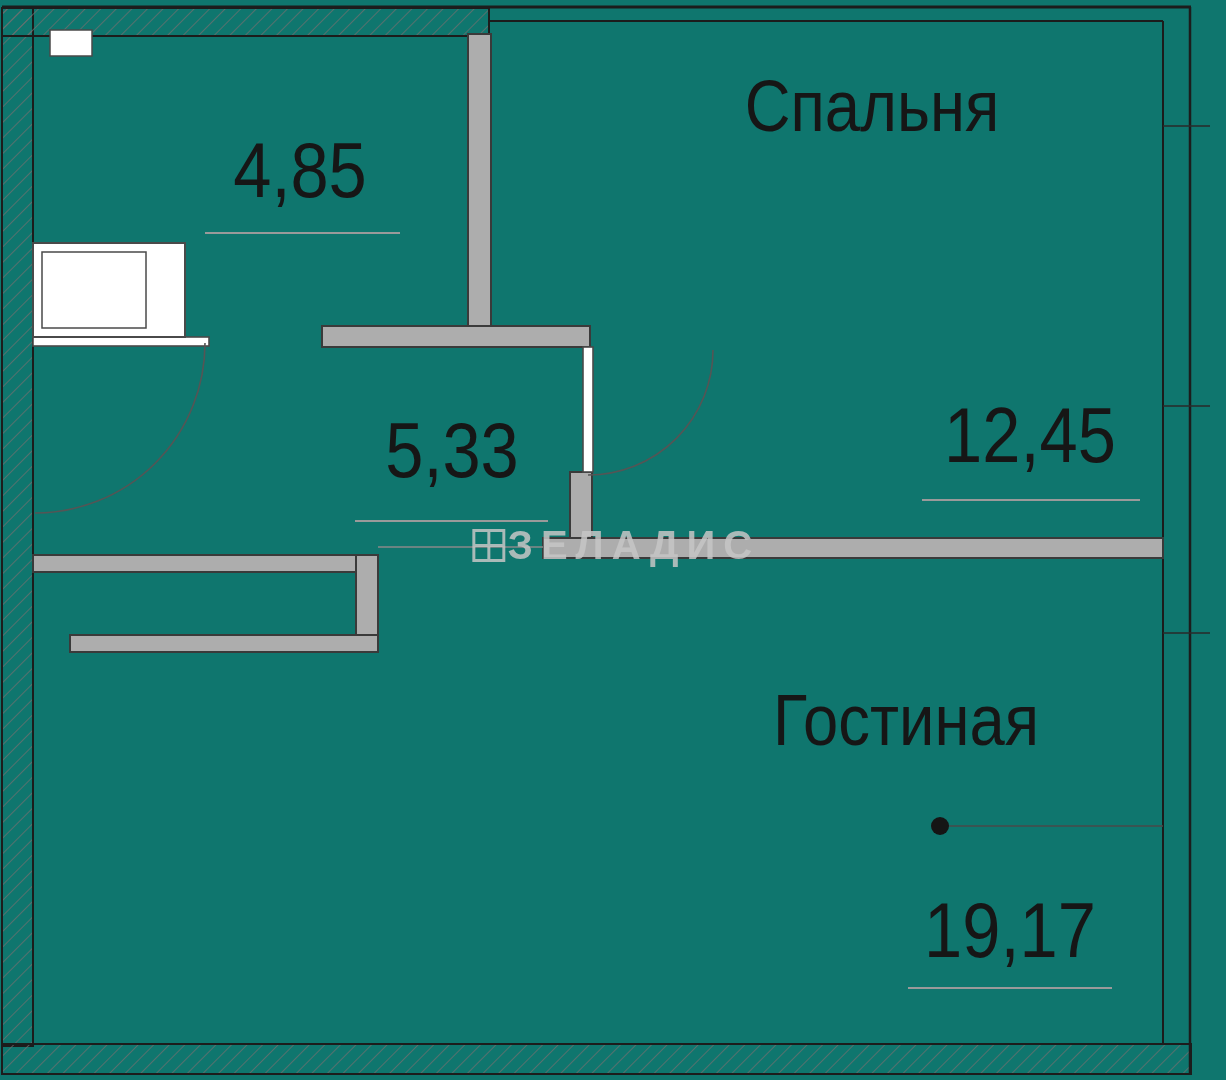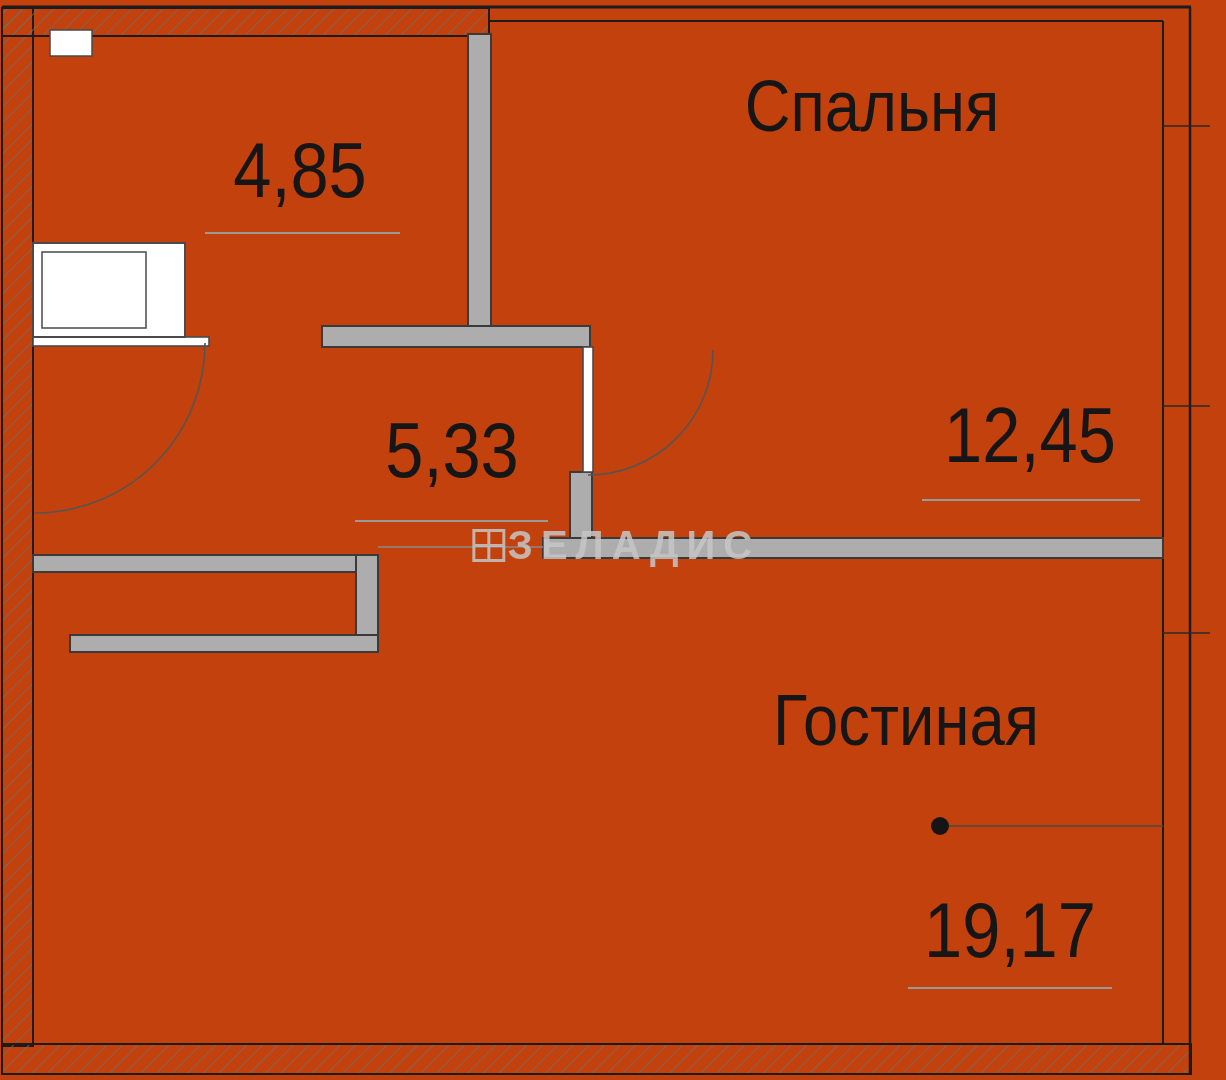--- a/index.html
+++ b/index.html
@@ -1,20 +1,20 @@
 <!DOCTYPE html>
 <html><head>
 <meta charset="utf-8">
 <style>
   html, body { margin: 0; padding: 0; background: #ffffff; }
   .plan {
     position: relative;
     width: 1226px;
     height: 1080px;
-    background: #c2410c;
+    background: #0f766e;
     overflow: hidden;
     font-family: "Liberation Sans", sans-serif;
   }
   .plan-svg {
     position: absolute;
     inset: 0;
     width: 1226px;
     height: 1080px;
   }
   .lbl {

